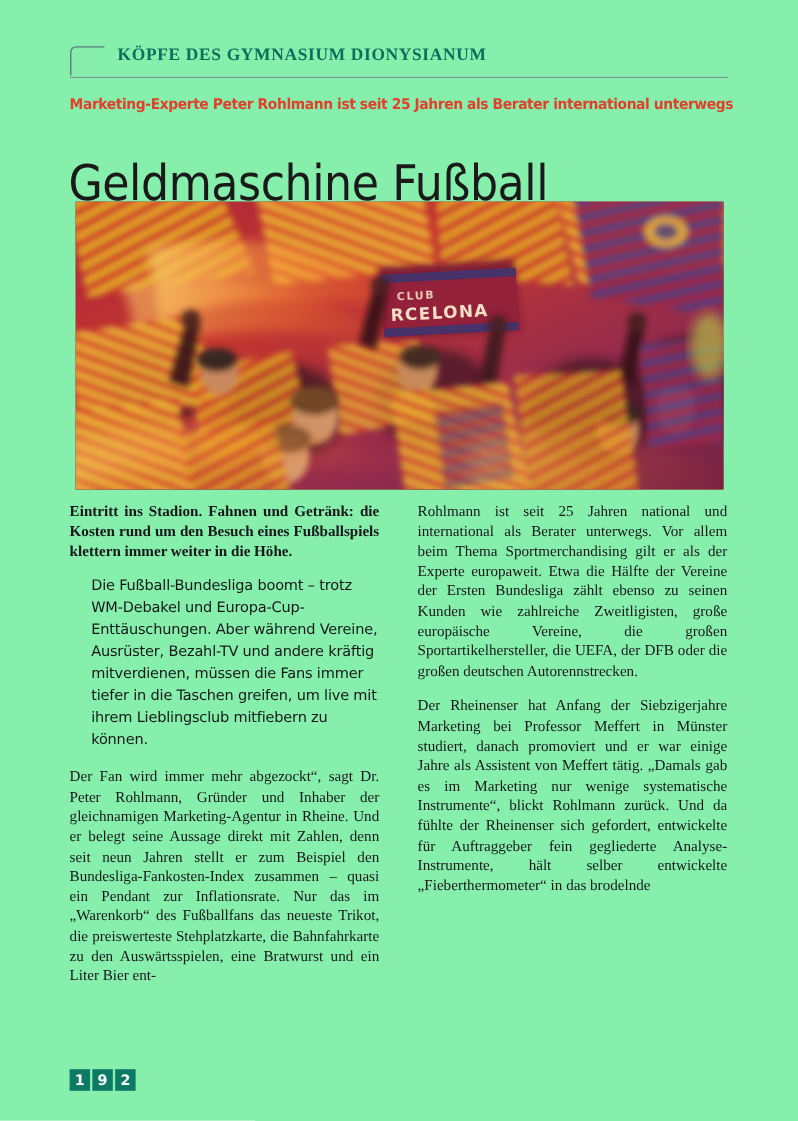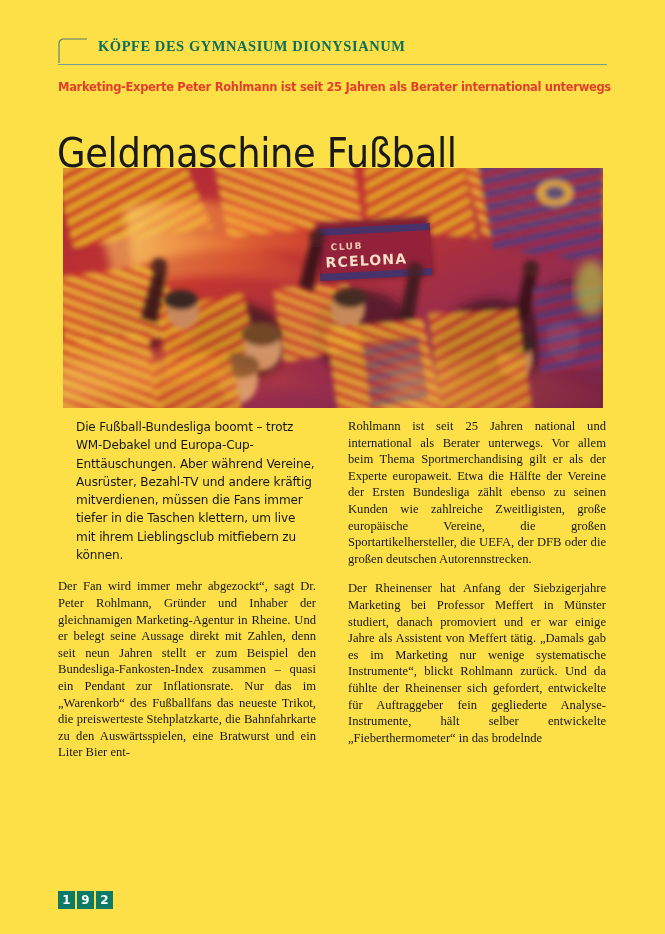--- a/index.html
+++ b/index.html
@@ -13,21 +13,21 @@
     font-family: "Liberation Serif", serif;
     overflow: hidden;
     position: relative;
   }
 
   .page {
     position: absolute;
     left: 0; top: 0;
     width: 665px;
     height: 934px;
-    background: #fde047;
+    background: #86efac;
   }
 
   
   .kicker-header {
     position: absolute;
     left: 58px;
     top: 36px;
     width: 549px;
     height: 28px;
   }
@@ -316,21 +316,22 @@
       <g filter="url(#verysoft)" opacity="0.55">
         <path d="M-10,200 C80,170 200,190 300,230 C190,210 80,215 -10,240 Z" fill="url(#blurHaze)"></path>
         <path d="M330,200 C400,180 470,195 540,225 L540,245 L330,245 Z" fill="url(#blurHaze)" opacity="0.7"></path>
       </g>
 
       <rect width="540" height="240" fill="#d4452a" opacity="0.07"></rect>
     </svg>
   </div>
 
   <div class="col col-left">
-    <p class="pullquote">Die Fußball-Bundesliga boomt – trotz WM-Debakel und Europa-Cup-Enttäuschungen. Aber während Vereine, Ausrüster, Bezahl-TV und andere kräftig mitverdienen, müssen die Fans immer tiefer in die Taschen klettern, um live mit ihrem Lieblingsclub mitfiebern zu können.</p>
+    <p class="body lead">Eintritt ins Stadion. Fahnen und Getränk: die Kosten rund um den Besuch eines Fußballspiels klettern immer weiter in die Höhe.</p>
+    <p class="pullquote">Die Fußball-Bundesliga boomt – trotz WM-Debakel und Europa-Cup-Enttäuschungen. Aber während Vereine, Ausrüster, Bezahl-TV und andere kräftig mitverdienen, müssen die Fans immer tiefer in die Taschen greifen, um live mit ihrem Lieblingsclub mitfiebern zu können.</p>
     <p class="body">Der Fan wird immer mehr abgezockt“, sagt Dr. Peter Rohlmann, Gründer und Inhaber der gleichnamigen Marketing-Agentur in Rheine. Und er belegt seine Aussage direkt mit Zahlen, denn seit neun Jahren stellt er zum Beispiel den Bundesliga-Fankosten-Index zusammen – quasi ein Pendant zur Inflationsrate. Nur das im „Warenkorb“ des Fußballfans das neueste Trikot, die preiswerteste Stehplatzkarte, die Bahnfahrkarte zu den Auswärtsspielen, eine Bratwurst und ein Liter Bier ent-</p>
   </div>
 
   <div class="col col-right">
     <p class="body">Rohlmann ist seit 25 Jahren national und international als Berater unterwegs. Vor allem beim Thema Sportmerchandising gilt er als der Experte europaweit. Etwa die Hälfte der Vereine der Ersten Bundesliga zählt ebenso zu seinen Kunden wie zahlreiche Zweitligisten, große europäische Vereine, die großen Sportartikelhersteller, die UEFA, der DFB oder die großen deutschen Autorennstrecken.</p>
     <p class="body">Der Rheinenser hat Anfang der Siebzigerjahre Marketing bei Professor Meffert in Münster studiert, danach promoviert und er war einige Jahre als Assistent von Meffert tätig. „Damals gab es im Marketing nur wenige systematische Instrumente“, blickt Rohlmann zurück. Und da fühlte der Rheinenser sich gefordert, entwickelte für Auftraggeber fein gegliederte Analyse-Instrumente, hält selber entwickelte „Fieberthermometer“ in das brodelnde</p>
   </div>
 
   <div class="pagenum">
     <span class="pagenum-digit">1</span>

